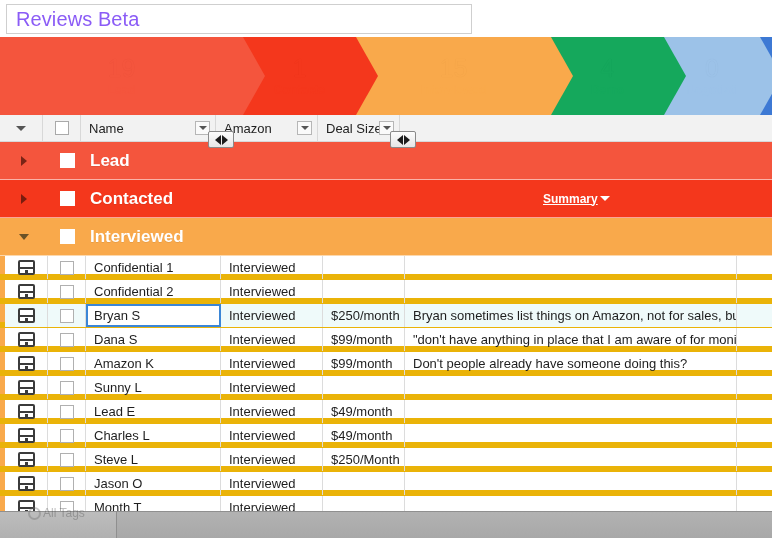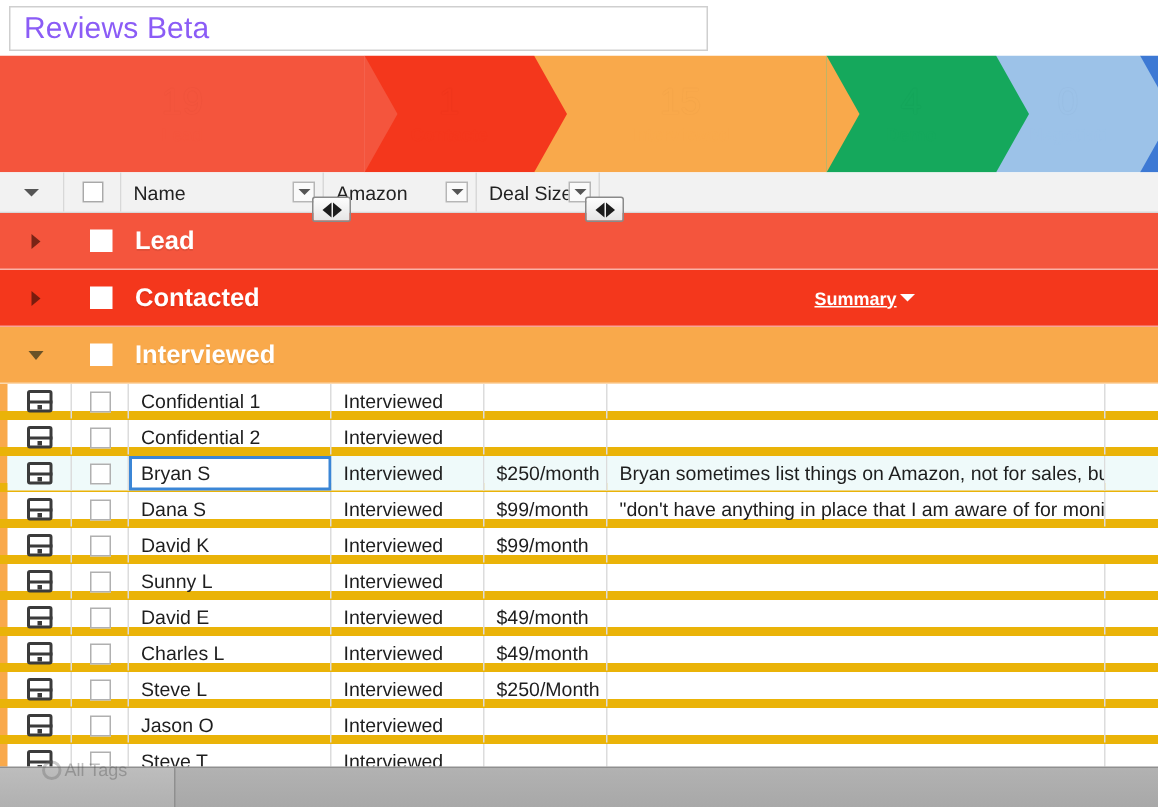--- a/index.html
+++ b/index.html
@@ -392,23 +392,24 @@
         <div class="c w-tail"></div>
       </div>
       <div class="datarow">
         <div class="stripe" style="background: rgb(249, 169, 75);"></div>
         <div class="c expand">
           <span class="rec-icon"></span>
         </div>
         <div class="c chkcol">
           <span class="chk2"></span>
         </div>
-        <div class="c w-name">David K</div>
+        <div class="c w-name">Amazon K</div>
         <div class="c w-stage">Interviewed</div>
         <div class="c w-deal">$99/month</div>
+        <div class="c w-notes">Don't people already have someone doing this?</div>
         <div class="c w-tail"></div>
       </div>
       <div class="datarow">
         <div class="stripe" style="background: rgb(249, 169, 75);"></div>
         <div class="c expand">
           <span class="rec-icon"></span>
         </div>
         <div class="c chkcol">
           <span class="chk2"></span>
         </div>
@@ -419,21 +420,21 @@
         <div class="c w-tail"></div>
       </div>
       <div class="datarow">
         <div class="stripe" style="background: rgb(249, 169, 75);"></div>
         <div class="c expand">
           <span class="rec-icon"></span>
         </div>
         <div class="c chkcol">
           <span class="chk2"></span>
         </div>
-        <div class="c w-name">David E</div>
+        <div class="c w-name">Lead E</div>
         <div class="c w-stage">Interviewed</div>
         <div class="c w-deal">$49/month</div>
         <div class="c w-notes"></div>
         <div class="c w-tail"></div>
       </div>
       <div class="datarow">
         <div class="stripe" style="background: rgb(249, 169, 75);"></div>
         <div class="c expand">
           <span class="rec-icon"></span>
         </div>
@@ -475,21 +476,21 @@
         <div class="c w-tail"></div>
       </div>
       <div class="datarow">
         <div class="stripe" style="background: rgb(249, 169, 75);"></div>
         <div class="c expand">
           <span class="rec-icon"></span>
         </div>
         <div class="c chkcol">
           <span class="chk2"></span>
         </div>
-        <div class="c w-name">Steve T</div>
+        <div class="c w-name">Month T</div>
         <div class="c w-stage">Interviewed</div>
         <div class="c w-deal"></div>
         <div class="c w-notes"></div>
         <div class="c w-tail"></div>
       </div>
     </div>
 
   <div class="ghost-tag">
     <span class="gt-icon"></span>
     <span class="gt-text">All Tags</span>

